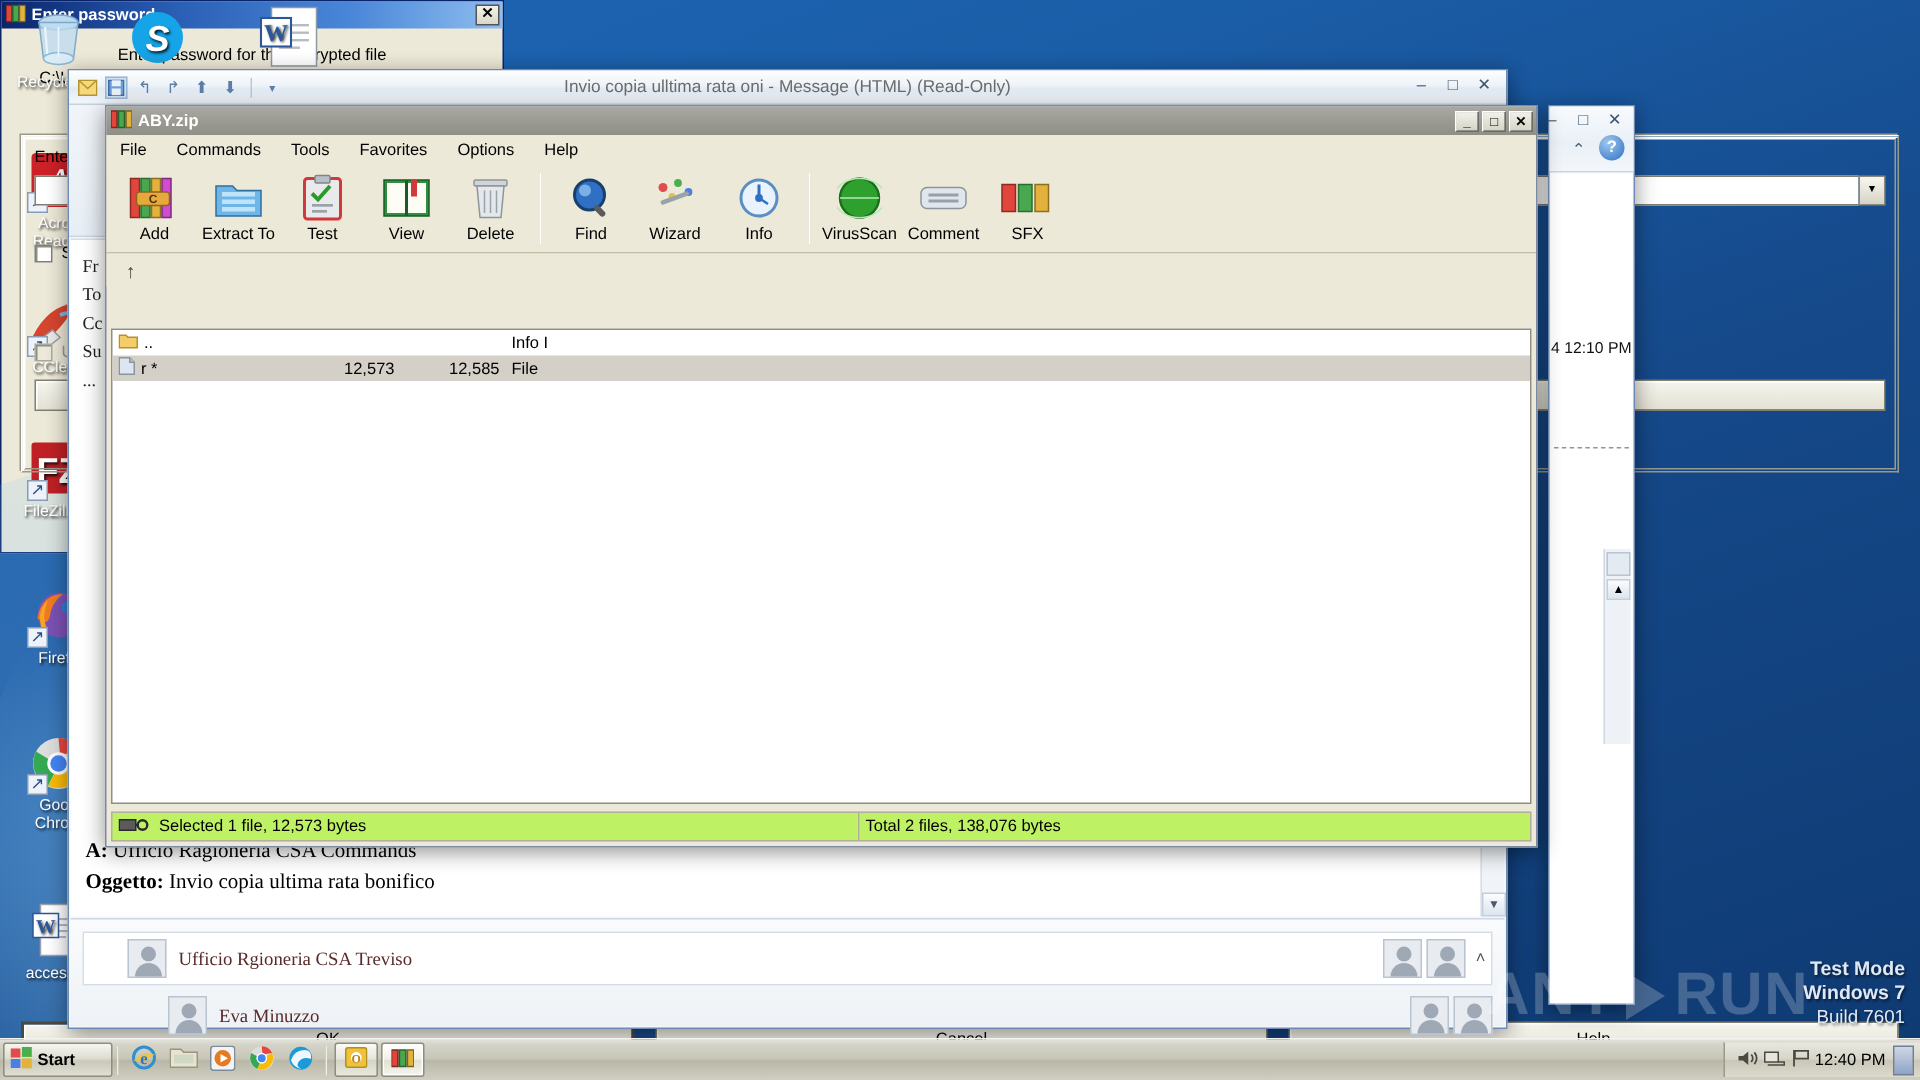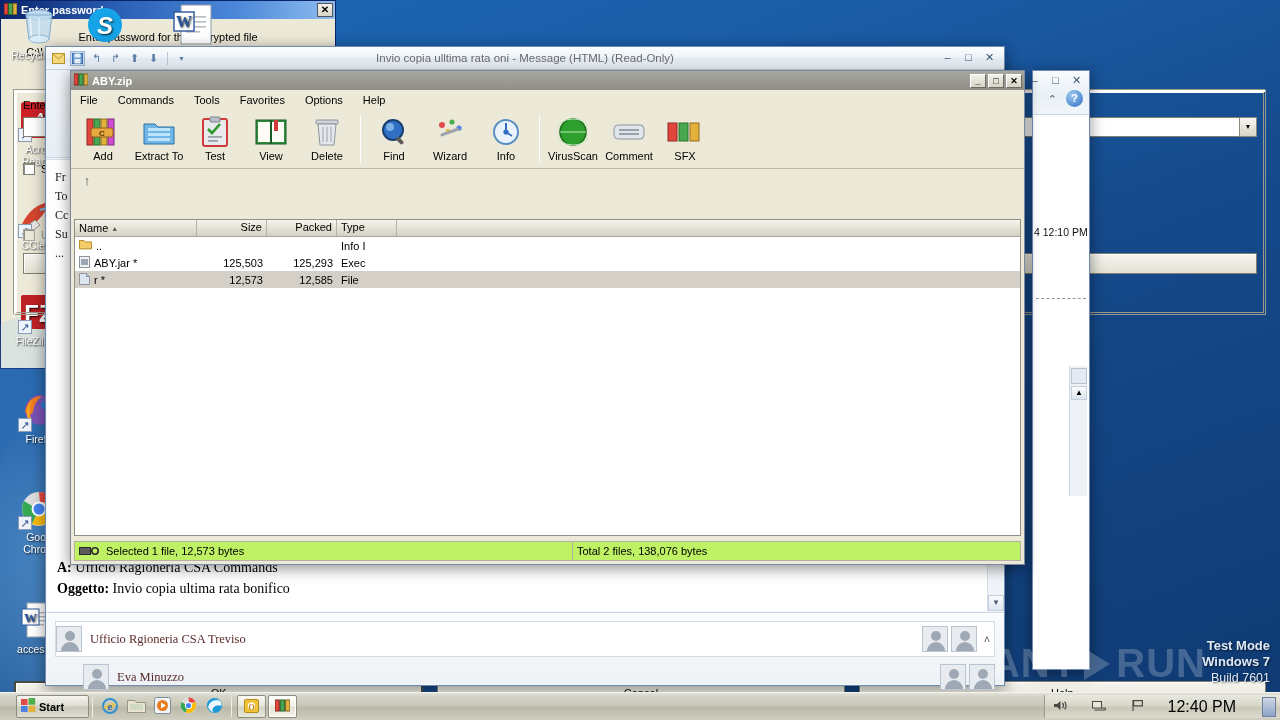--- a/index.html
+++ b/index.html
@@ -54,21 +54,21 @@
 
   
   #taskbar {
     position: absolute; left: 0; bottom: 0; width: 1280px; height: 28px;
     background: linear-gradient(180deg,#e3e3db 0%,#d5d4c8 12%,#c6c5b6 48%,#b9b8a8 52%,#cfcec1 100%);
     border-top: 1px solid #f3f3ee;
     display: flex; align-items: center;
     z-index: 500;
   }
   #startbtn {
-    margin-left: 16px; height: 23px; min-width: 62px;
+    margin-left: 2px; height: 23px; min-width: 62px;
     background: linear-gradient(180deg,#f6f5ef,#ddddd2 45%,#c9c8ba 55%,#e0dfd4);
     border: 1px solid #8e8e80; border-radius: 2px;
     display: flex; align-items: center; gap: 3px;
     padding: 0 24px 0 4px; font-weight: bold; font-size: 11px; color: #000;
     cursor: pointer;
   }
   .tb-sep { width: 1px; height: 20px; background: #9a9a8c; margin: 0 3px;
             border-right: 1px solid #efeee5; }
   .qlaunch { display: flex; align-items: center; gap: 2px; padding: 0 2px; }
   .qbtn {
@@ -80,24 +80,24 @@
     padding: 0 6px; margin-left: 2px;
     border: 1px solid #8e8e80; border-radius: 2px;
     background: linear-gradient(180deg,#fbfaf4,#e6e5da 48%,#d4d3c6 52%,#e9e8dd);
     cursor: pointer;
   }
   .tb-task.active {
     background: linear-gradient(180deg,#ffffff,#f2f1e6 48%,#e2e1d4 52%,#f6f5ec);
     box-shadow: inset 0 0 0 1px #fff;
   }
   #tray {
-    margin-left: auto; height: 23px; display: flex; align-items: center; gap: 24px;
+    margin-left: auto; height: 23px; display: flex; align-items: center; gap: 3px;
     padding: 0 4px 0 8px; border-left: 1px solid #9a9a8c;
     background: linear-gradient(180deg,#e9e8df,#d6d5c8 48%,#c8c7b8 52%,#dbdacd);
-    font-size: 16px; color: #000; justify-content: space-between;
+    font-size: 11px; color: #000; justify-content: space-between;
   }
   #showdesk { width: 14px; height: 20px; margin-left: 2px;
               background: linear-gradient(180deg,#cfd6e6,#8ea4c6); border: 1px solid #6d7f9c; }
 
   
   .win {
     position: absolute;
     background: #f0f0f0;
     border: 1px solid #6d8ab2;
     box-shadow: 0 3px 14px rgba(0,0,0,.45);
@@ -140,21 +140,21 @@
   .ol-line { font-family: "Liberation Serif", serif; font-size: 14px; color: #000;
              line-height: 21px; white-space: nowrap; }
   .ol-line b { font-weight: bold; }
   #outlook .ol-footer {
     position: absolute; left: 1px; right: 1px; bottom: 1px; height: 72px;
     background: linear-gradient(180deg,#fafbfc,#eef2f6);
     border-top: 1px solid #cdd8e4;
   }
   .person-row { position: absolute; left: 8px; right: 8px; top: 8px; height: 36px;
                 display: flex; align-items: center; gap: 8px;
-                border: 1px solid #d4dde7; background: #fff; }
+                border: 1px solid #d4dde7; background: #fff; padding-left: 29px; }
   .avatar { width: 26px; height: 26px; background: #e8ecf1; border: 1px solid #b9c4d1;
             position: relative; flex: 0 0 auto; }
   .avatar::before { content:""; position:absolute; left:8px; top:4px; width:10px;height:10px;
                     border-radius:50%; background:#9fa9b5; }
   .avatar::after { content:""; position:absolute; left:4px; top:15px; width:18px;height:9px;
                    border-radius:9px 9px 0 0; background:#9fa9b5; }
   .person-name { font-family:"Liberation Serif", serif; font-size: 12.5px; color:#5a2a2a; }
   .ol-scroll-right {
     position:absolute; right:1px; top:112px; bottom:74px; width:16px;
     background:#f0f3f7; border-left:1px solid #d6dee7;
@@ -715,58 +715,35 @@
         </div>
         <span class="tl">SFX</span>
       </div>
     </div>
 
     <div id="wr-addr">
       <div id="wr-up">↑</div>
     </div>
 
     <div id="wr-list">
-      <div class="wr-hdr">
-        <div class="c-name" style="display:flex;align-items:center;gap:3px">
-          <span>Name</span>
-          <span style="font-size:7px;color:#5a5a50">▲</span>
-        </div>
-        <div class="c-size">Size</div>
-        <div class="c-packed">Packed</div>
-        <div class="c-type">Type</div>
-      </div>
 
       <div class="wr-row">
         <div class="c-name">
           <span>
             <svg width="13" height="11" viewBox="0 0 13 11">
                 <path d="M0.5 1.5 h4.5 l1.2 1.4 h6.3 v7 H0.5 Z" fill="#f4cd6a" stroke="#b8902f"></path>
               </svg>
           </span>
           <span>..</span>
         </div>
         <div class="c-size"></div>
         <div class="c-packed"></div>
         <div class="c-type">Info I</div>
       </div>
 
-      <div class="wr-row">
-        <div class="c-name">
-          <span>
-            <svg width="11" height="12" viewBox="0 0 11 12">
-                <rect x="0.5" y="0.5" width="10" height="11" fill="#f2f2f2" stroke="#8d949b"></rect>
-                <rect x="2" y="3" width="7" height="6" fill="#9aa7b5"></rect>
-              </svg>
-          </span>
-          <span>ABY.jar *</span>
-        </div>
-        <div class="c-size">125,503</div>
-        <div class="c-packed">125,293</div>
-        <div class="c-type">Exec</div>
-      </div>
 
       <div class="wr-row sel">
         <div class="c-name">
           <span>
             <svg width="11" height="12" viewBox="0 0 11 12">
                 <path d="M0.5 0.5 h7 l3 3 v8 h-10 Z" fill="#dce6f0" stroke="#8d949b"></path>
                 <path d="M7.5 0.5 v3 h3" fill="#b9c9da" stroke="#8d949b"></path>
               </svg>
           </span>
           <span>r *</span>

